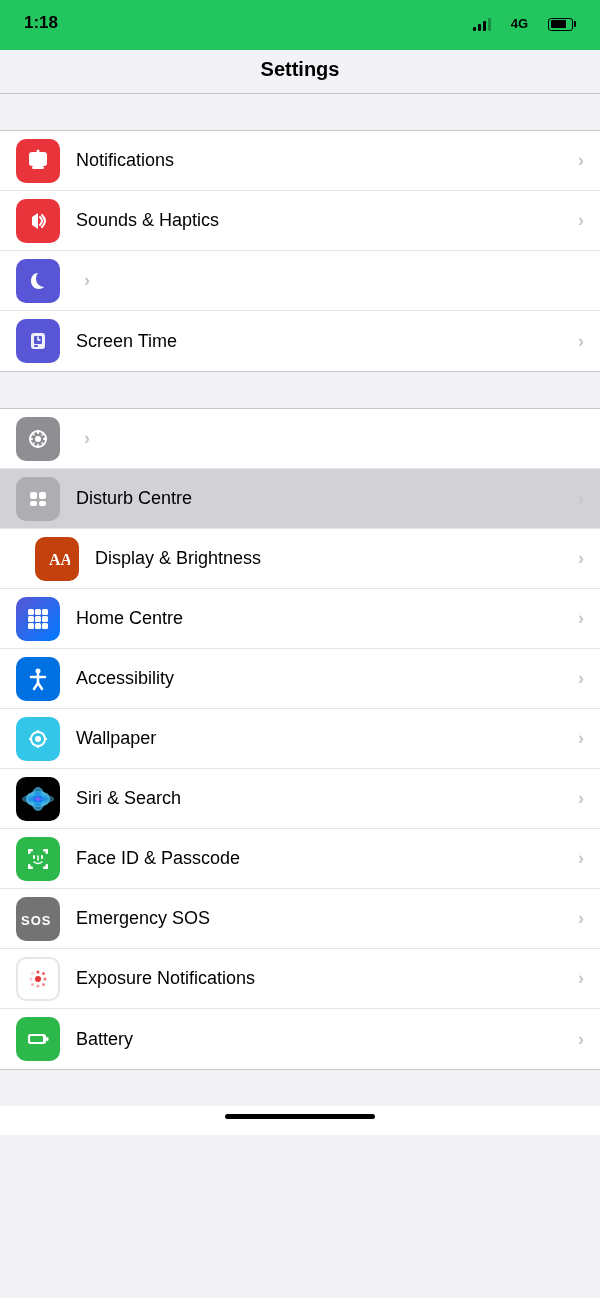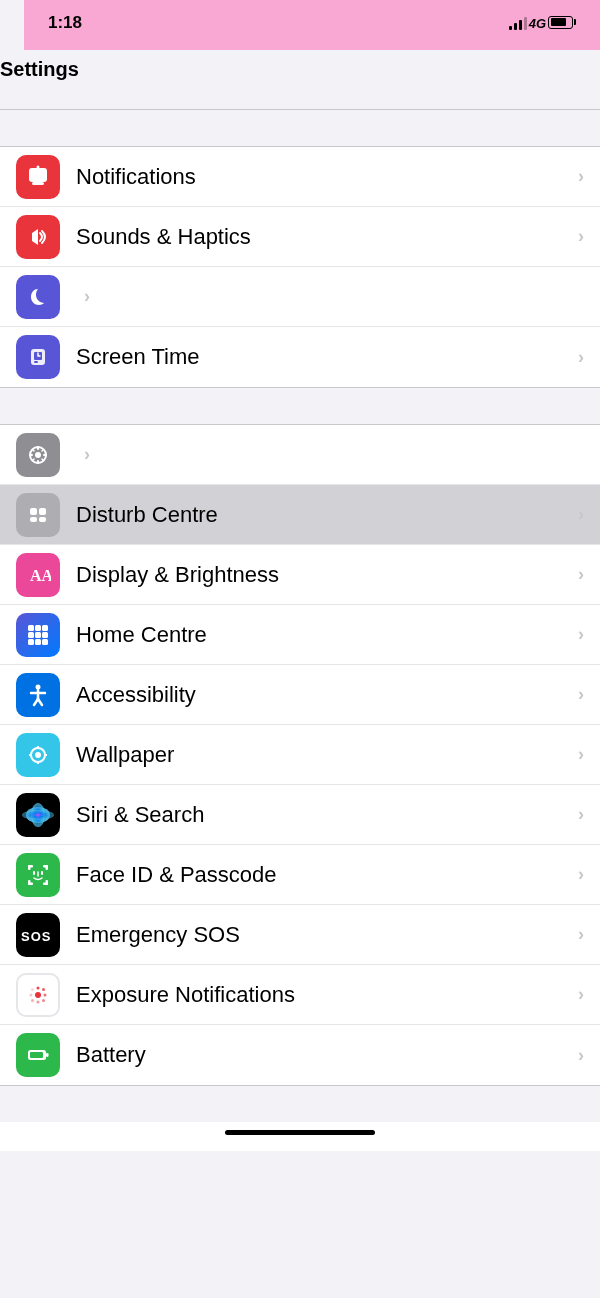--- a/index.html
+++ b/index.html
@@ -7,38 +7,36 @@
     body {
       font-family: -apple-system, BlinkMacSystemFont, 'SF Pro Text', 'Helvetica Neue', sans-serif;
       background: #f2f2f7;
       width: 600px;
       min-height: 1298px;
       overflow-x: hidden;
     }
 
     
     .status-bar {
-      background: #f9a8d4;
+      background: #22c55e;
       display: flex;
       justify-content: space-between;
       align-items: center;
       padding: 4px 24px 8px 24px;
       height: 50px;
-      margin-left: 24px;
     }
     .status-time {
       font-size: 17px;
       font-weight: 600;
       color: #000;
     }
     .status-icons {
       display: flex;
-      align-items: flex-start;
-      gap: 2px;
-      font-style: italic;
+      align-items: flex-end;
+      gap: 20px;
     }
     .signal-bars {
       display: flex;
       align-items: flex-end;
       gap: 2px;
       height: 14px;
     }
     .signal-bar {
       background: #000;
       width: 3px;
@@ -73,21 +71,22 @@
       width: 2px;
       height: 6px;
       background: #000;
       border-radius: 0 1px 1px 0;
       margin-left: 1px;
     }
 
     
     .page-header {
       background: #f2f2f7;
-      padding: 8px 0 28px 0;
+      text-align: center;
+      padding: 8px 0 12px 0;
       border-bottom: 1px solid #c8c8cc;
     }
     .page-title {
       font-size: 20px;
       font-weight: 700;
       color: #000;
     }
 
     
     .section-gap {
@@ -127,42 +126,42 @@
       align-items: center;
       justify-content: center;
       margin-right: 16px;
       flex-shrink: 0;
       font-size: 22px;
       color: #fff;
     }
 
     .row-label {
       flex: 1;
-      font-size: 22px;
+      font-size: 18px;
       color: #000;
       font-weight: 400;
     }
 
     .row-chevron {
       color: #c7c7cc;
       font-size: 18px;
       font-weight: 600;
       margin-left: 8px;
     }
 
     
     .icon-red { background: #e8343a; }
     .icon-red-sound { background: #e8343a; }
     .icon-purple { background: #5856d6; }
     .icon-purple-dark { background: #5856d6; }
-    .icon-blue { background: #ec4899; }
+    .icon-blue { background: #c2410c; margin-left: 19px; }
     .icon-gray { background: #8e8e93; }
     .icon-gray-light { background: #aeaeb2; }
     .icon-faceid { background: #2db84c; }
-    .icon-sos { background: #000000; }
+    .icon-sos { background: #737373; }
     .icon-battery { background: #2db84c; }
 
     
     .home-indicator {
       display: flex;
       justify-content: center;
       align-items: center;
       padding: 8px 0 16px 0;
       background: #fff;
     }

